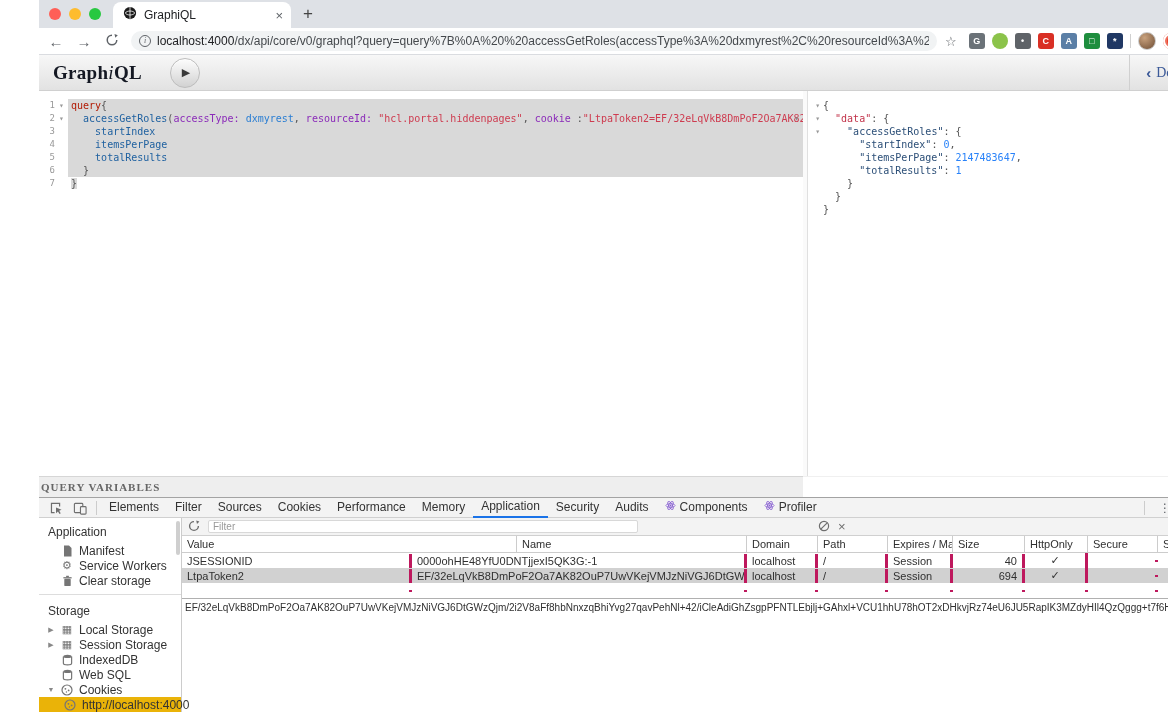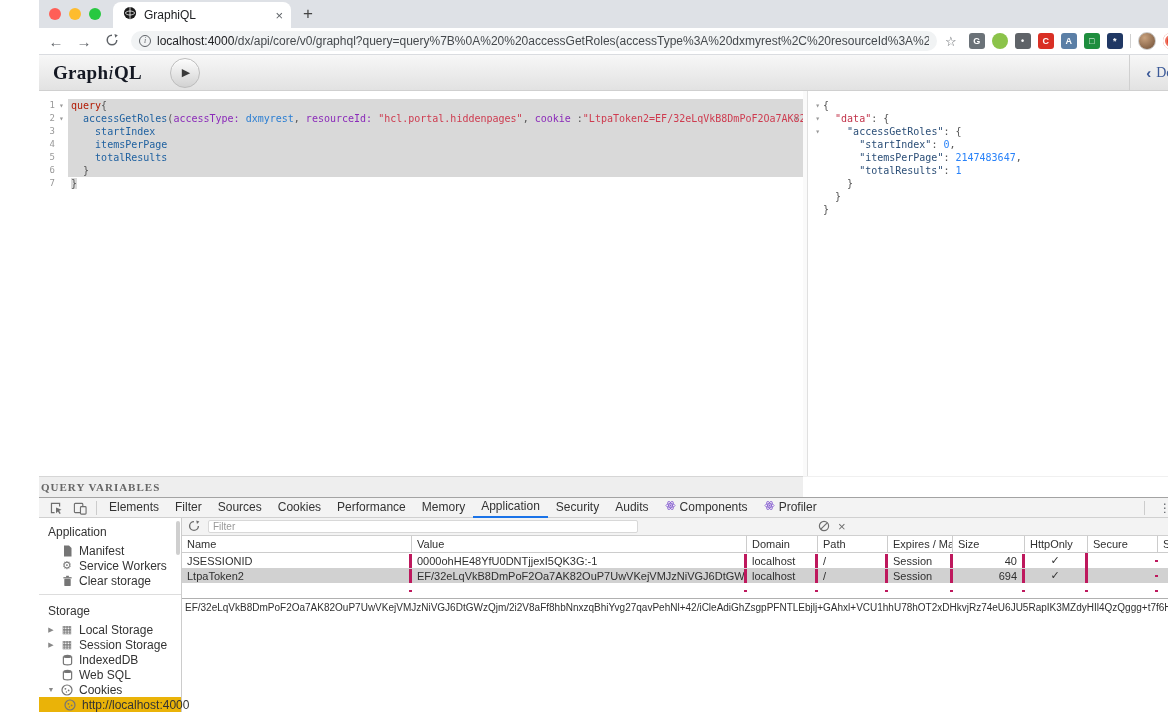--- a/index.html
+++ b/index.html
@@ -404,22 +404,22 @@
                 <path d="M8.2 0.4l3.2 1.1-2.4 2.5z" fill="#6e6e6e"></path>
               </svg></span>
           <input class="ck-filter" placeholder="Filter" style="">
           <span style="margin-left:172px;"><svg width="12" height="12" viewBox="0 0 12 12">
                 <circle cx="6" cy="6" r="4.6" fill="none" stroke="#6e6e6e" stroke-width="1.2"></circle>
                 <line x1="2.8" y1="9.2" x2="9.2" y2="2.8" stroke="#6e6e6e" stroke-width="1.2"></line>
               </svg></span>
           <span class="ck-x">×</span>
         </div>
         <div class="grid-row grid-head">
+          <span class="gc c1">Value</span>
           <span class="gc c0">Name</span>
-          <span class="gc c1">Value</span>
           <span class="gc c2">Domain</span>
           <span class="gc c3">Path</span>
           <span class="gc c4">Expires / Ma...</span>
           <span class="gc c5">Size</span>
           <span class="gc c6">HttpOnly</span>
           <span class="gc c7">Secure</span>
           <span class="gc c8">SameSite</span>
         </div>
         <div class="grid-row data-row">
           <span class="gc c0">JSESSIONID</span>

